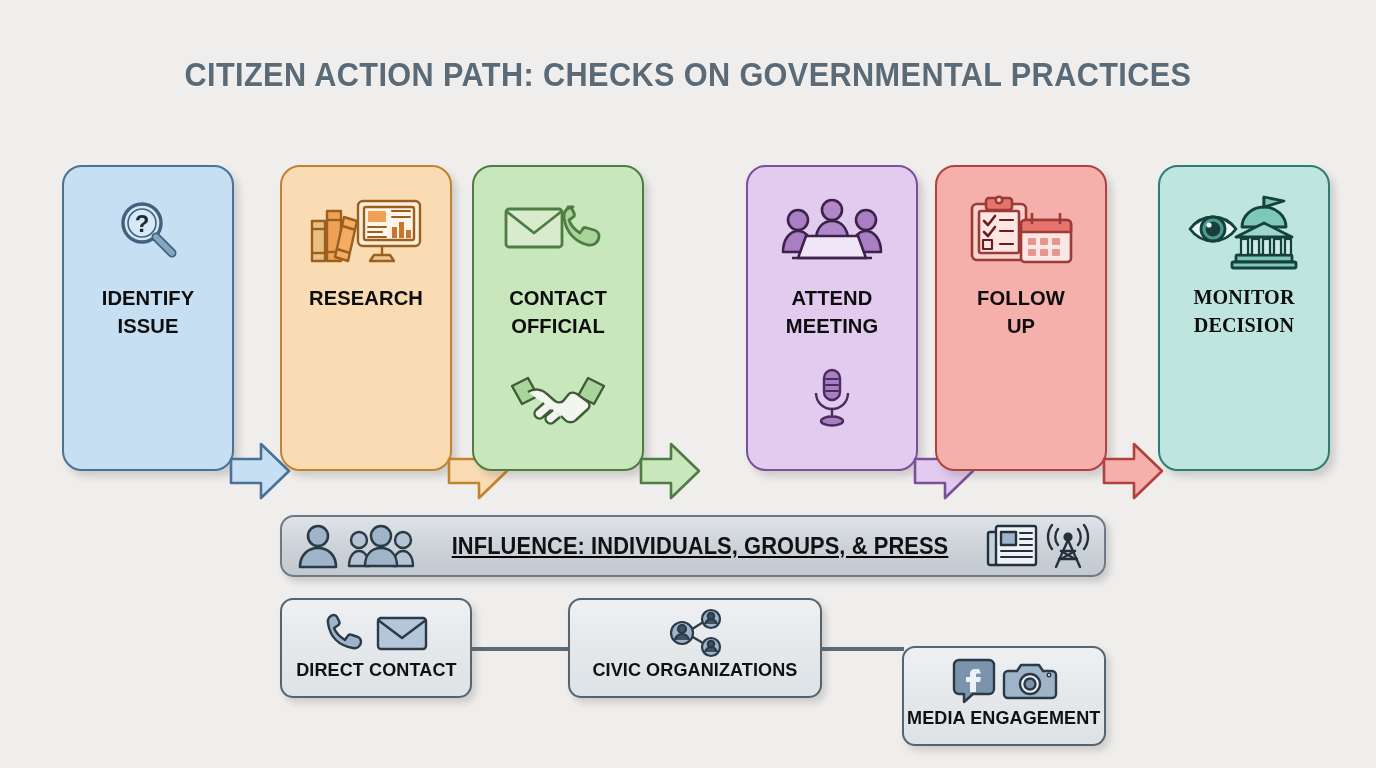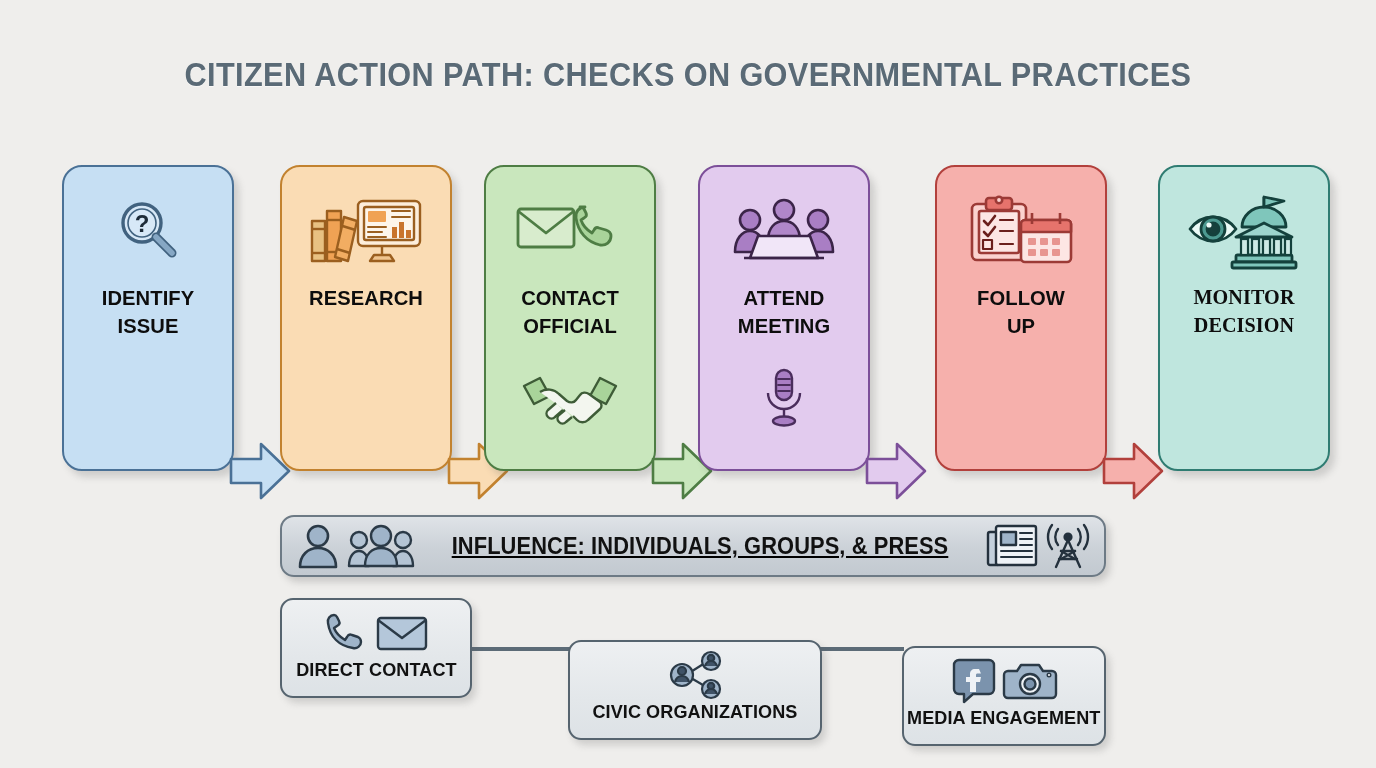--- a/index.html
+++ b/index.html
@@ -172,21 +172,21 @@
     <div class="clabel">
       <span>RESEARCH</span>
     </div>
     <div class="arrow">
       <svg width="62" height="64" viewBox="0 0 62 64">
         <path d="M2,20 L32,20 L32,5 L60,32 L32,59 L32,44 L2,44 Z" fill="#fadcb4" stroke="#c2822f" stroke-width="2.6" stroke-linejoin="round"></path>
       </svg>
     </div>
   </div>
 
-  <div class="card" style="left:484px; background:#c9e7bd; border-color:#4e7d44;">
+  <div class="card" style="left:472px; background:#c9e7bd; border-color:#4e7d44;">
     <div class="icon-top">
       <svg width="110" height="68" viewBox="0 0 110 68">
         <g stroke="#4e7d44" stroke-width="2.8" stroke-linejoin="round">
           <rect x="3" y="12" width="56" height="38" rx="3" fill="#d8eccd"></rect>
           <path d="M3,14 L31,36 L59,14" fill="none"></path>
         </g>
         <path d="M70,10 c-6,0 -10,5 -9,11 c2,14 11,24 24,27 c6,1 11,-3 11,-9
                  c0,-3 -2,-5 -5,-6 l-7,-2 c-2,-1 -4,0 -5,2 l-2,3 c-5,-3 -9,-7 -11,-13
                  l3,-2 c2,-1 3,-3 2,-5 l-2,-4 c-1,-2 -2,-2 -4,-2 z" fill="#a9d49a" stroke="#4e7d44" stroke-width="2.8" stroke-linejoin="round"></path>
       </svg>
@@ -207,21 +207,21 @@
         </g>
       </svg>
     </div>
     <div class="arrow">
       <svg width="62" height="64" viewBox="0 0 62 64">
         <path d="M2,20 L32,20 L32,5 L60,32 L32,59 L32,44 L2,44 Z" fill="#c9e7bd" stroke="#4e7d44" stroke-width="2.6" stroke-linejoin="round"></path>
       </svg>
     </div>
   </div>
 
-  <div class="card" style="left:698px; background:#e2cbee; border-color:#7c4f99;">
+  <div class="card" style="left:746px; background:#e2cbee; border-color:#7c4f99;">
     <div class="icon-top">
       <svg width="104" height="70" viewBox="0 0 104 70">
         <g stroke="#3b2448" stroke-width="2.6" stroke-linejoin="round">
           <circle cx="52" cy="14" r="10" fill="#b087c9"></circle>
           <path d="M36,44 c0,-12 7,-19 16,-19 c9,0 16,7 16,19 z" fill="#b087c9"></path>
           <circle cx="18" cy="24" r="10" fill="#a97ec4"></circle>
           <path d="M3,56 c0,-13 7,-21 15,-21 c8,0 15,8 15,21 z" fill="#a97ec4"></path>
           <circle cx="86" cy="24" r="10" fill="#a97ec4"></circle>
           <path d="M71,56 c0,-13 7,-21 15,-21 c8,0 15,8 15,21 z" fill="#a97ec4"></path>
           <path d="M26,40 L78,40 L86,62 L18,62 Z" fill="#f1e6f8"></path>
@@ -397,21 +397,21 @@
       <svg width="52" height="42" viewBox="0 0 52 42">
         <g stroke="#2b3a47" stroke-width="2.4" stroke-linejoin="round">
           <rect x="2" y="6" width="48" height="31" rx="3" fill="#b4c7da"></rect>
           <path d="M2,8 L26,26 L50,8" fill="none"></path>
         </g>
       </svg>
     </div>
     <div class="bb-label">DIRECT CONTACT</div>
   </div>
 
-  <div class="bbox" style="left:568px; width:254px;margin-top:42px;">
+  <div class="bbox" style="left:568px; width:254px;">
     <div class="bb-icons">
       <svg width="58" height="48" viewBox="0 0 58 48">
         <g stroke="#2b3a47" stroke-width="2.2">
           <line x1="20" y1="24" x2="42" y2="10"></line>
             <line x1="20" y1="24" x2="42" y2="37"></line>
         </g>
         <g stroke="#2b3a47" stroke-width="2.2" stroke-linejoin="round">
           <circle cx="16" cy="24" r="11" fill="#9fb4c9"></circle>
           <circle cx="16" cy="20" r="4" fill="#3f5266"></circle>
           <path d="M9,31 c1,-4 4,-6 7,-6 c3,0 6,2 7,6" fill="#3f5266"></path>

